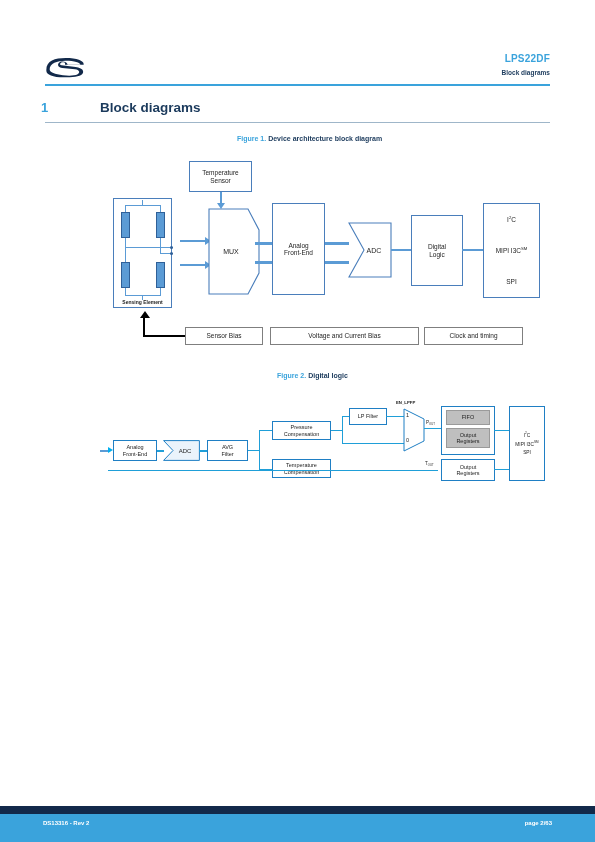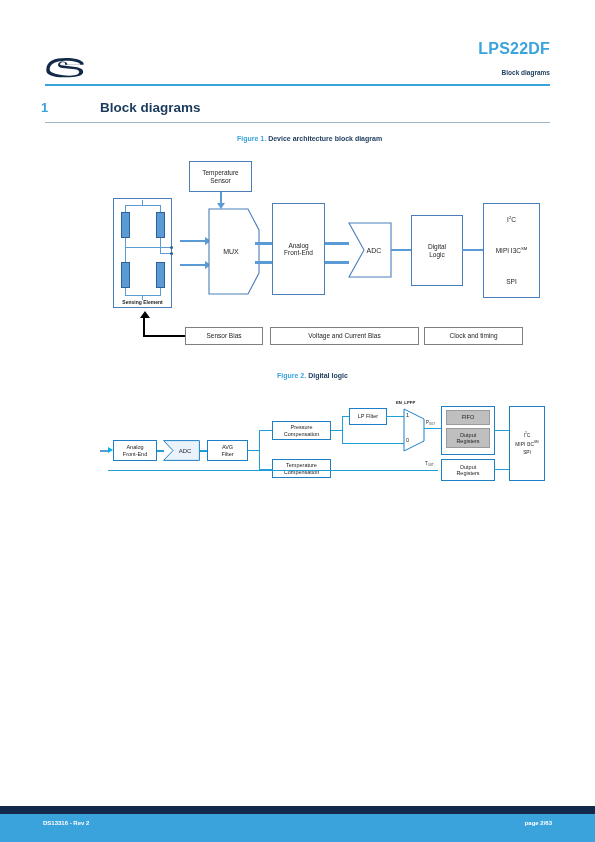--- a/index.html
+++ b/index.html
@@ -10,22 +10,22 @@
     color:#1b2a4a;
     position:relative;
     overflow:hidden;
   }
   .page{position:relative;width:595px;height:842px;}
 
   
   .header{position:absolute;left:0;top:0;width:595px;height:90px;}
   .logo{position:absolute;left:45px;top:56px;width:40px;height:22px;}
   .hdr-title{
-    position:absolute;right:45px;top:40px;
-    font-size:16px;font-weight:bold;color:#3aa3dc;letter-spacing:.2px;
+    position:absolute;right:45px;top:53px;
+    font-size:10px;font-weight:bold;color:#3aa3dc;letter-spacing:.2px;
     text-align:right;
   }
   .hdr-sub{
     position:absolute;right:45px;top:69px;
     font-size:6.5px;font-weight:bold;color:#1b3a5c;text-align:right;
   }
   .hdr-rule{position:absolute;left:45px;top:84px;width:505px;height:2.2px;background:#3aa3dc;}
 
   
   .sec-num{position:absolute;left:41px;top:100px;font-size:13px;font-weight:bold;color:#3aa3dc;}

